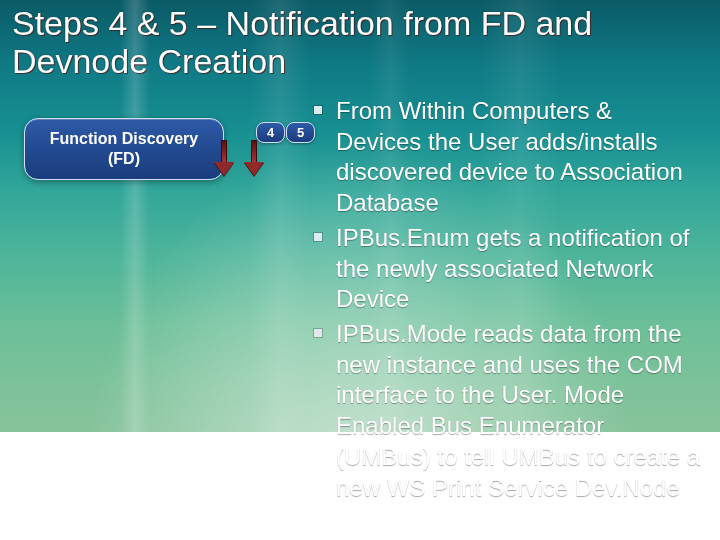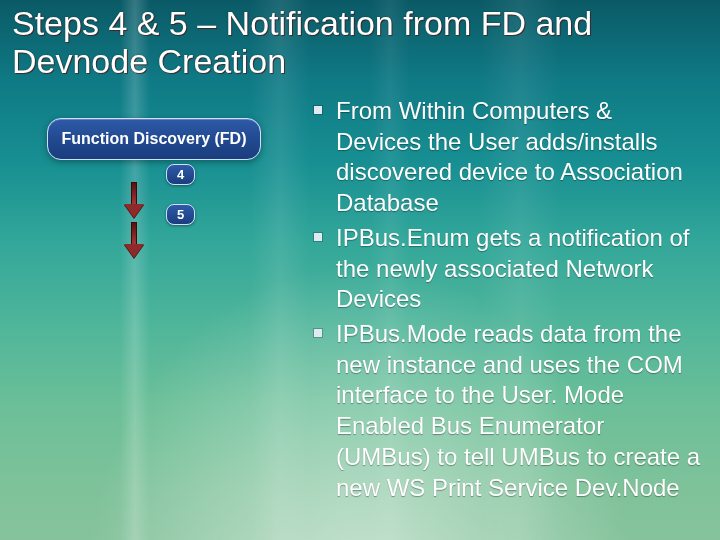--- a/index.html
+++ b/index.html
@@ -1,18 +1,18 @@
 <!DOCTYPE html>
 <html><head>
 <meta charset="utf-8">
 <style>
   * { margin: 0; padding: 0; box-sizing: border-box; }
   html, body { width: 720px; height: 540px; overflow: hidden; font-family: "Segoe UI", Tahoma, Arial, sans-serif; }
   .slide {
-    width: 720px; height: 540px;
+    width: 720px; height: 432px;
     background:
       radial-gradient(ellipse 500px 600px at 50% 110%, rgba(255,255,255,0.55) 0%, rgba(255,255,255,0.0) 55%),
       linear-gradient(to bottom, #0a5a66 0%, #0f7a85 15%, #178f92 30%, #33a79a 45%, #4fb59a 60%, #6bbf98 75%, #7ec29a 90%, #86c39c 100%);
     position: relative;
     color: #fff;
   }
   
   .ray { position: absolute; top:0; bottom:0; background: linear-gradient(to right, rgba(255,255,255,0) 0%, rgba(255,255,255,0.18) 50%, rgba(255,255,255,0) 100%); }
   .r1 { left: 120px; width: 30px; }
   .r2 { left: 250px; width: 60px; opacity:.5; }
@@ -21,21 +21,21 @@
 
   .title {
     position: absolute; left: 12px; top: 4px; right: 20px;
     font-size: 34px; line-height: 1.12; font-weight: 400;
     color: #ffffff;
     text-shadow: 1px 1px 0 rgba(80,20,20,0.7), 0 0 2px rgba(0,0,0,0.4);
   }
 
   .diagram {
     position: absolute; left: 24px; top: 118px; width: 260px;
-    display: flex; flex-direction: column; align-items: center;
+    display: flex; flex-direction: row; 
   }
   .node {
     background: linear-gradient(to bottom, #2e5aa8 0%, #224a90 50%, #1a3d7d 100%);
     border: 1px solid #cfe0ff;
     border-radius: 14px;
     color: #fff;
     font-weight: 700;
     text-align: center;
     padding: 10px 14px;
     box-shadow: 0 2px 6px rgba(0,0,0,0.35), inset 0 1px 0 rgba(255,255,255,0.25);
@@ -109,16 +109,16 @@
           <div class="shaft"></div>
           <div class="head"></div>
         </div>
       <div class="step-badge">5</div>
     </div>
 
   </div>
 
   <ul class="bullets">
     <li>From Within Computers &amp; Devices the User adds/installs discovered device to Association Database</li>
-    <li>IPBus.Enum gets a  notification of the newly associated Network Devices</li>
+    <li>IPBus.Enum gets a  notification of the newly associated Network Device</li>
     <li>IPBus.Mode reads data from the new instance and uses the COM interface to the User. Mode Enabled Bus Enumerator (UMBus) to tell UMBus to create a new WS Print Service Dev.Node</li>
   </ul>
 </div>
 
 </body></html>

